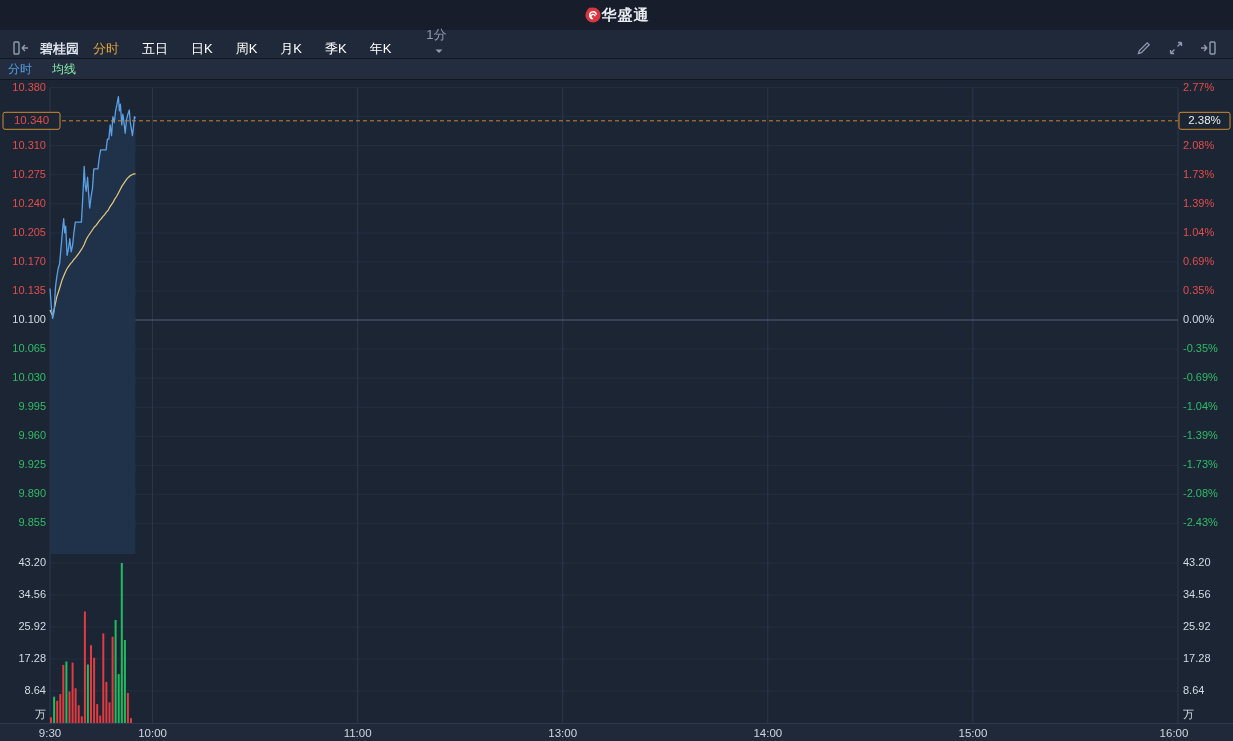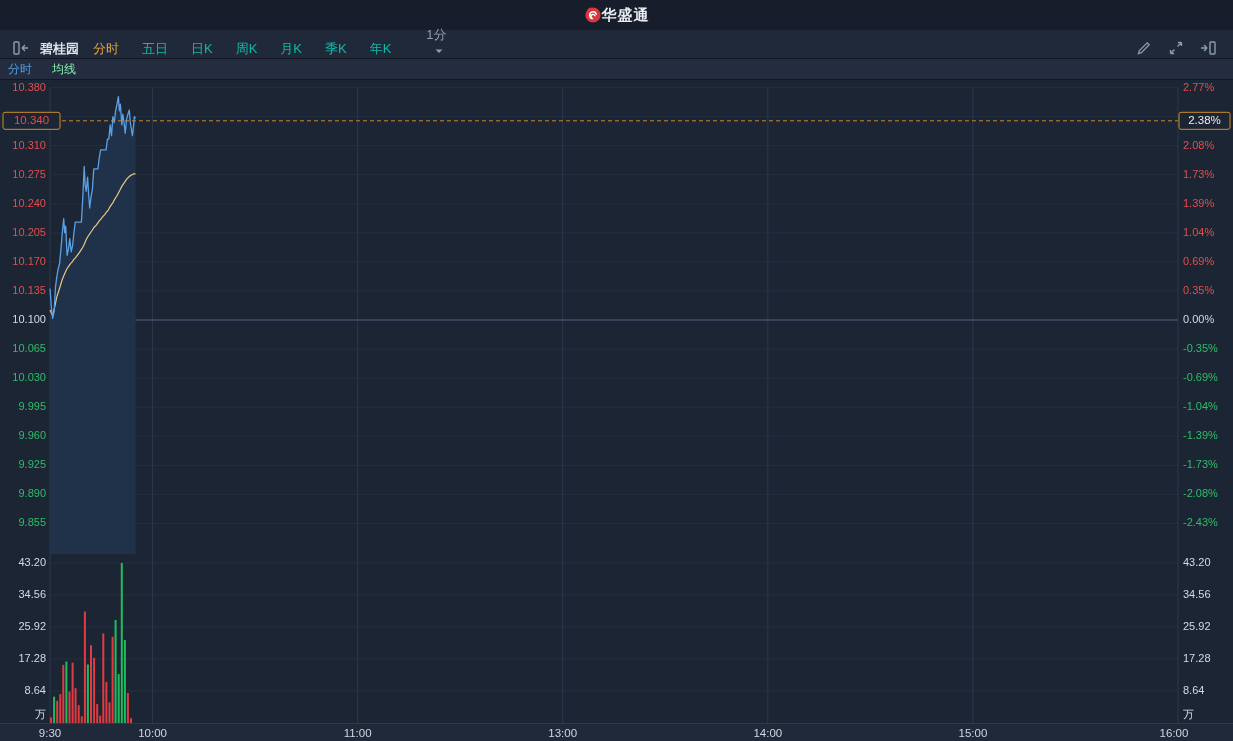--- a/index.html
+++ b/index.html
@@ -5,21 +5,21 @@
   html,body{margin:0;padding:0;width:1233px;height:741px;overflow:hidden;
     background:#1c2533;font-family:"Liberation Sans","DejaVu Sans",sans-serif;}
   .titlebar{height:30px;background:#171d2a;display:flex;align-items:center;justify-content:center;}
   .logo-wrap{display:flex;align-items:center;}
   .app-title{color:#e9edf3;font-size:15px;font-weight:bold;letter-spacing:1px;}
   .toolbar{height:28px;background:#202939;display:flex;align-items:flex-end;
     border-bottom:1px solid #11161f;padding:0 10px;}
   .tool-icon{display:inline-flex;align-items:center;justify-content:center;width:22px;height:20px;cursor:pointer;}
   .stock-label{color:#dde3ec;font-size:13px;font-weight:600;margin:0 14px 0 8px;cursor:pointer;}
   .tabs{display:flex;align-items:center;}
-  .tab{color:#14b8a6;font-size:13px;margin-right:23px;cursor:pointer;}
+  .tab{color:#ffffff;font-size:13px;margin-right:23px;cursor:pointer;}
   .tab.active{color:#e2a33d;}
   .interval{display:flex;align-items:center;color:#8e9bb0;font-size:13px;margin-left:12px;cursor:pointer;flex-direction:column;}
   .spacer{flex:1;}
   .right-icons{display:flex;align-items:center;gap:10px;margin-right:4px;}
   .subtabs{height:20px;background:#242d3f;display:flex;align-items:center;
     border-bottom:1px solid #11161f;padding:0 8px;gap:20px;}
   .subtab{font-size:12px;cursor:pointer;}
   #chart-svg{display:block;}
   text{font-family:"Liberation Sans","DejaVu Sans",sans-serif;}
 </style>

